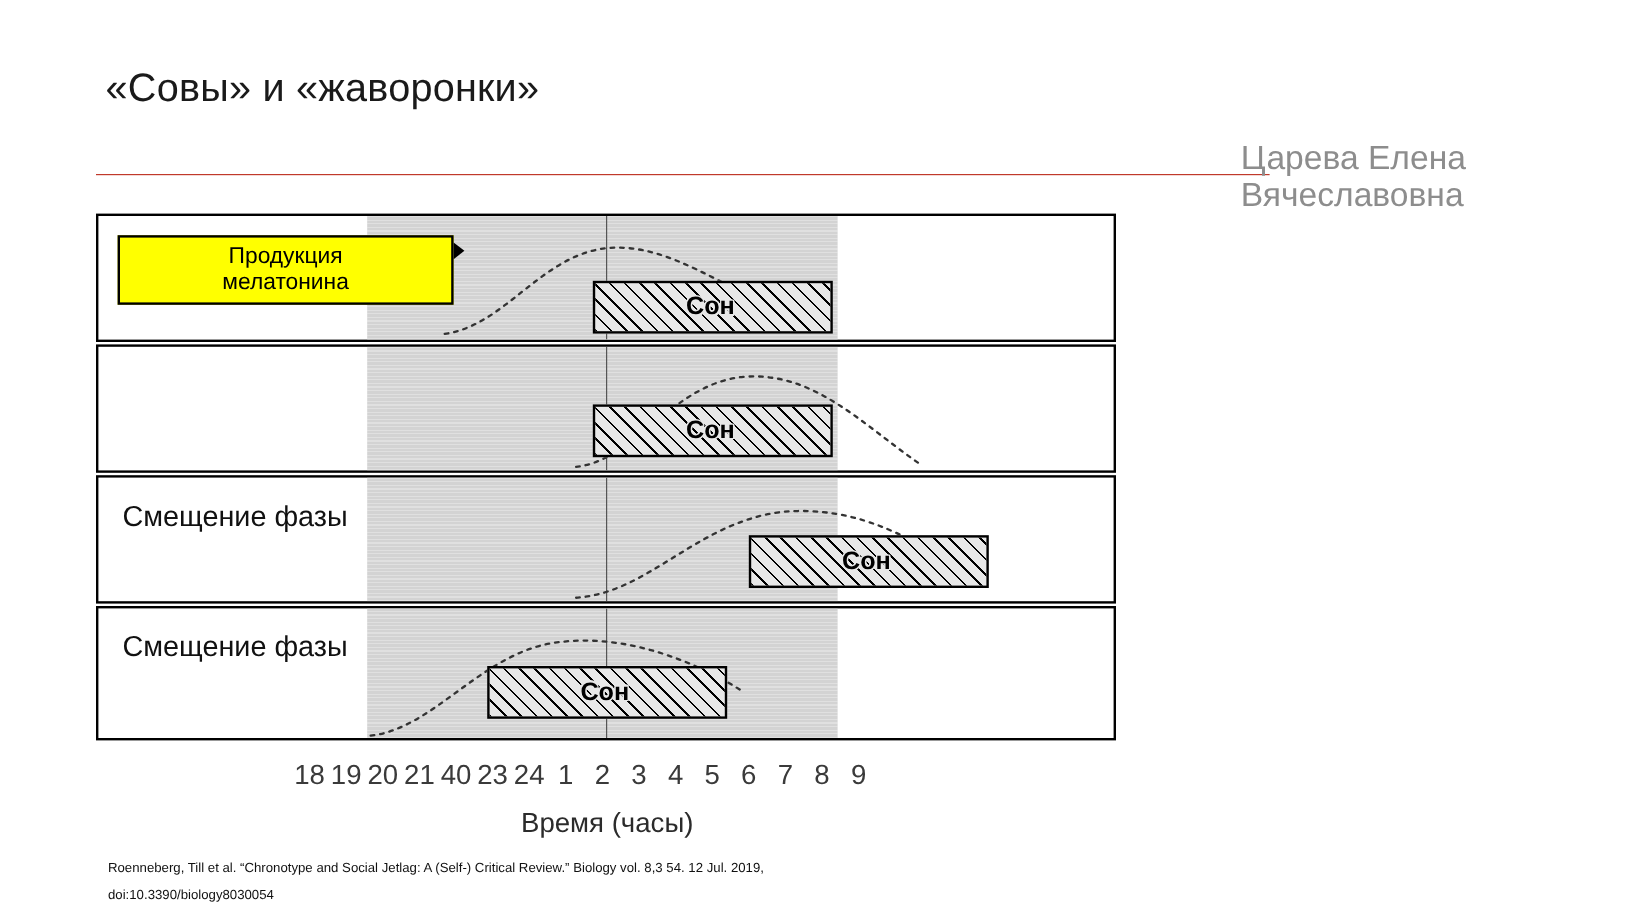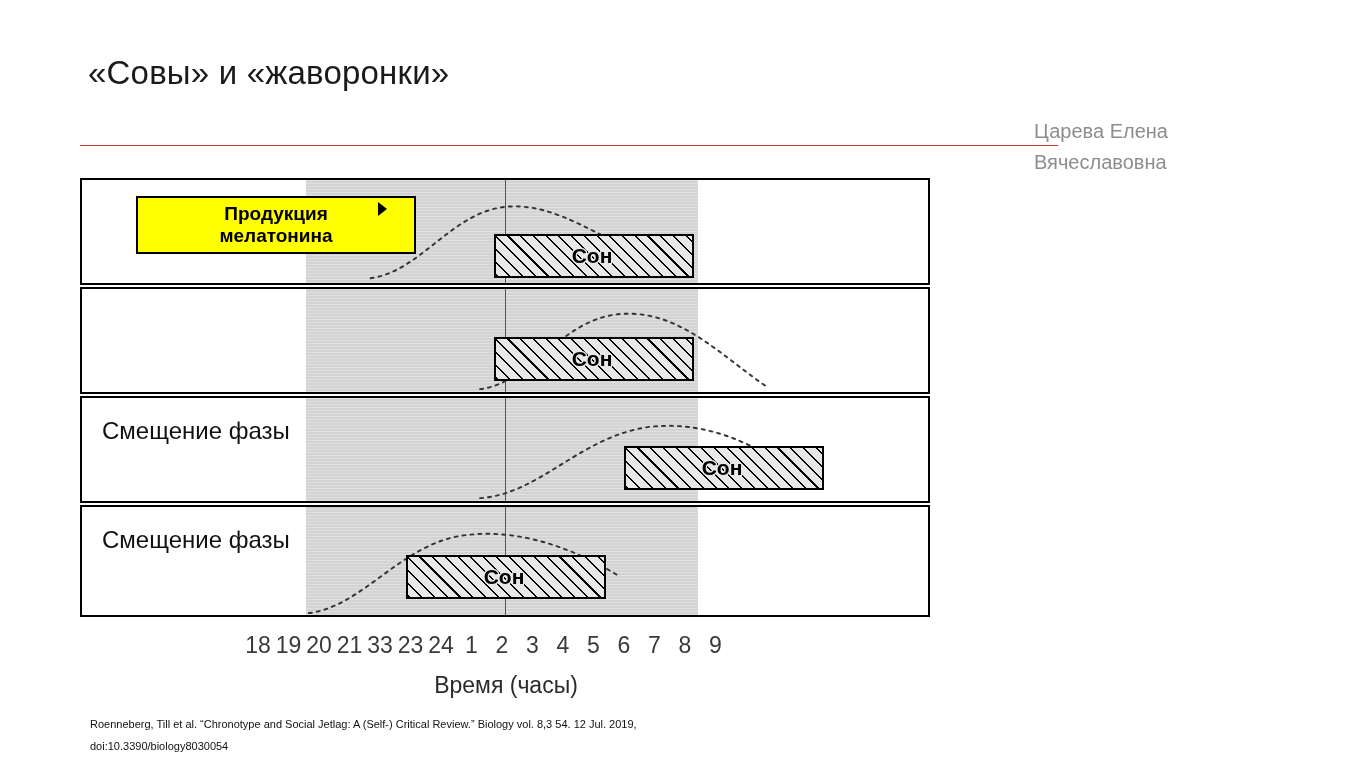--- a/index.html
+++ b/index.html
@@ -36,21 +36,21 @@
     border-top: 1.5px solid #c0392b;
   }
 
   
   #author-block {
     position: absolute;
     right: 62px;
     top: 116px;
     width: 270px;
     text-align: left;
-    font-size: 20px;
+    font-size: 28px;
     line-height: 31px;
     color: #8d8d8d;
   }
 
   
   #figure {
     position: absolute;
     left: 80px;
     top: 178px;
     width: 852px;
@@ -111,24 +111,23 @@
     width: 280px;
     height: 58px;
     background: #ffff00;
     border: 2.5px solid #000000;
     box-sizing: border-box;
     display: flex;
     align-items: center;
     justify-content: center;
     text-align: center;
     font-size: 19px;
-    font-weight: bold;
+    font-weight: normal;
     line-height: 22px;
     z-index: 4;
-    margin-left: 38px;
   }
   
   #melatonin-arrow {
     position: absolute;
     left: 296px;
     top: 22px;
     width: 0;
     height: 0;
     border-left: 9px solid #000000;
     border-top: 7px solid transparent;
@@ -283,21 +282,21 @@
       <span>Сон</span>
     </div>
   </div>
 </div>
 
 <div id="axis-ticks">
     <span style="left: 178px;">18</span>
     <span style="left: 208.5px;">19</span>
     <span style="left: 239px;">20</span>
     <span style="left: 269.5px;">21</span>
-    <span style="left: 300px;">33</span>
+    <span style="left: 300px;">40</span>
     <span style="left: 330.5px;">23</span>
     <span style="left: 361px;">24</span>
     <span style="left: 391.5px;">1</span>
     <span style="left: 422px;">2</span>
     <span style="left: 452.5px;">3</span>
     <span style="left: 483px;">4</span>
     <span style="left: 513.5px;">5</span>
     <span style="left: 544px;">6</span>
     <span style="left: 574.5px;">7</span>
     <span style="left: 605px;">8</span>

